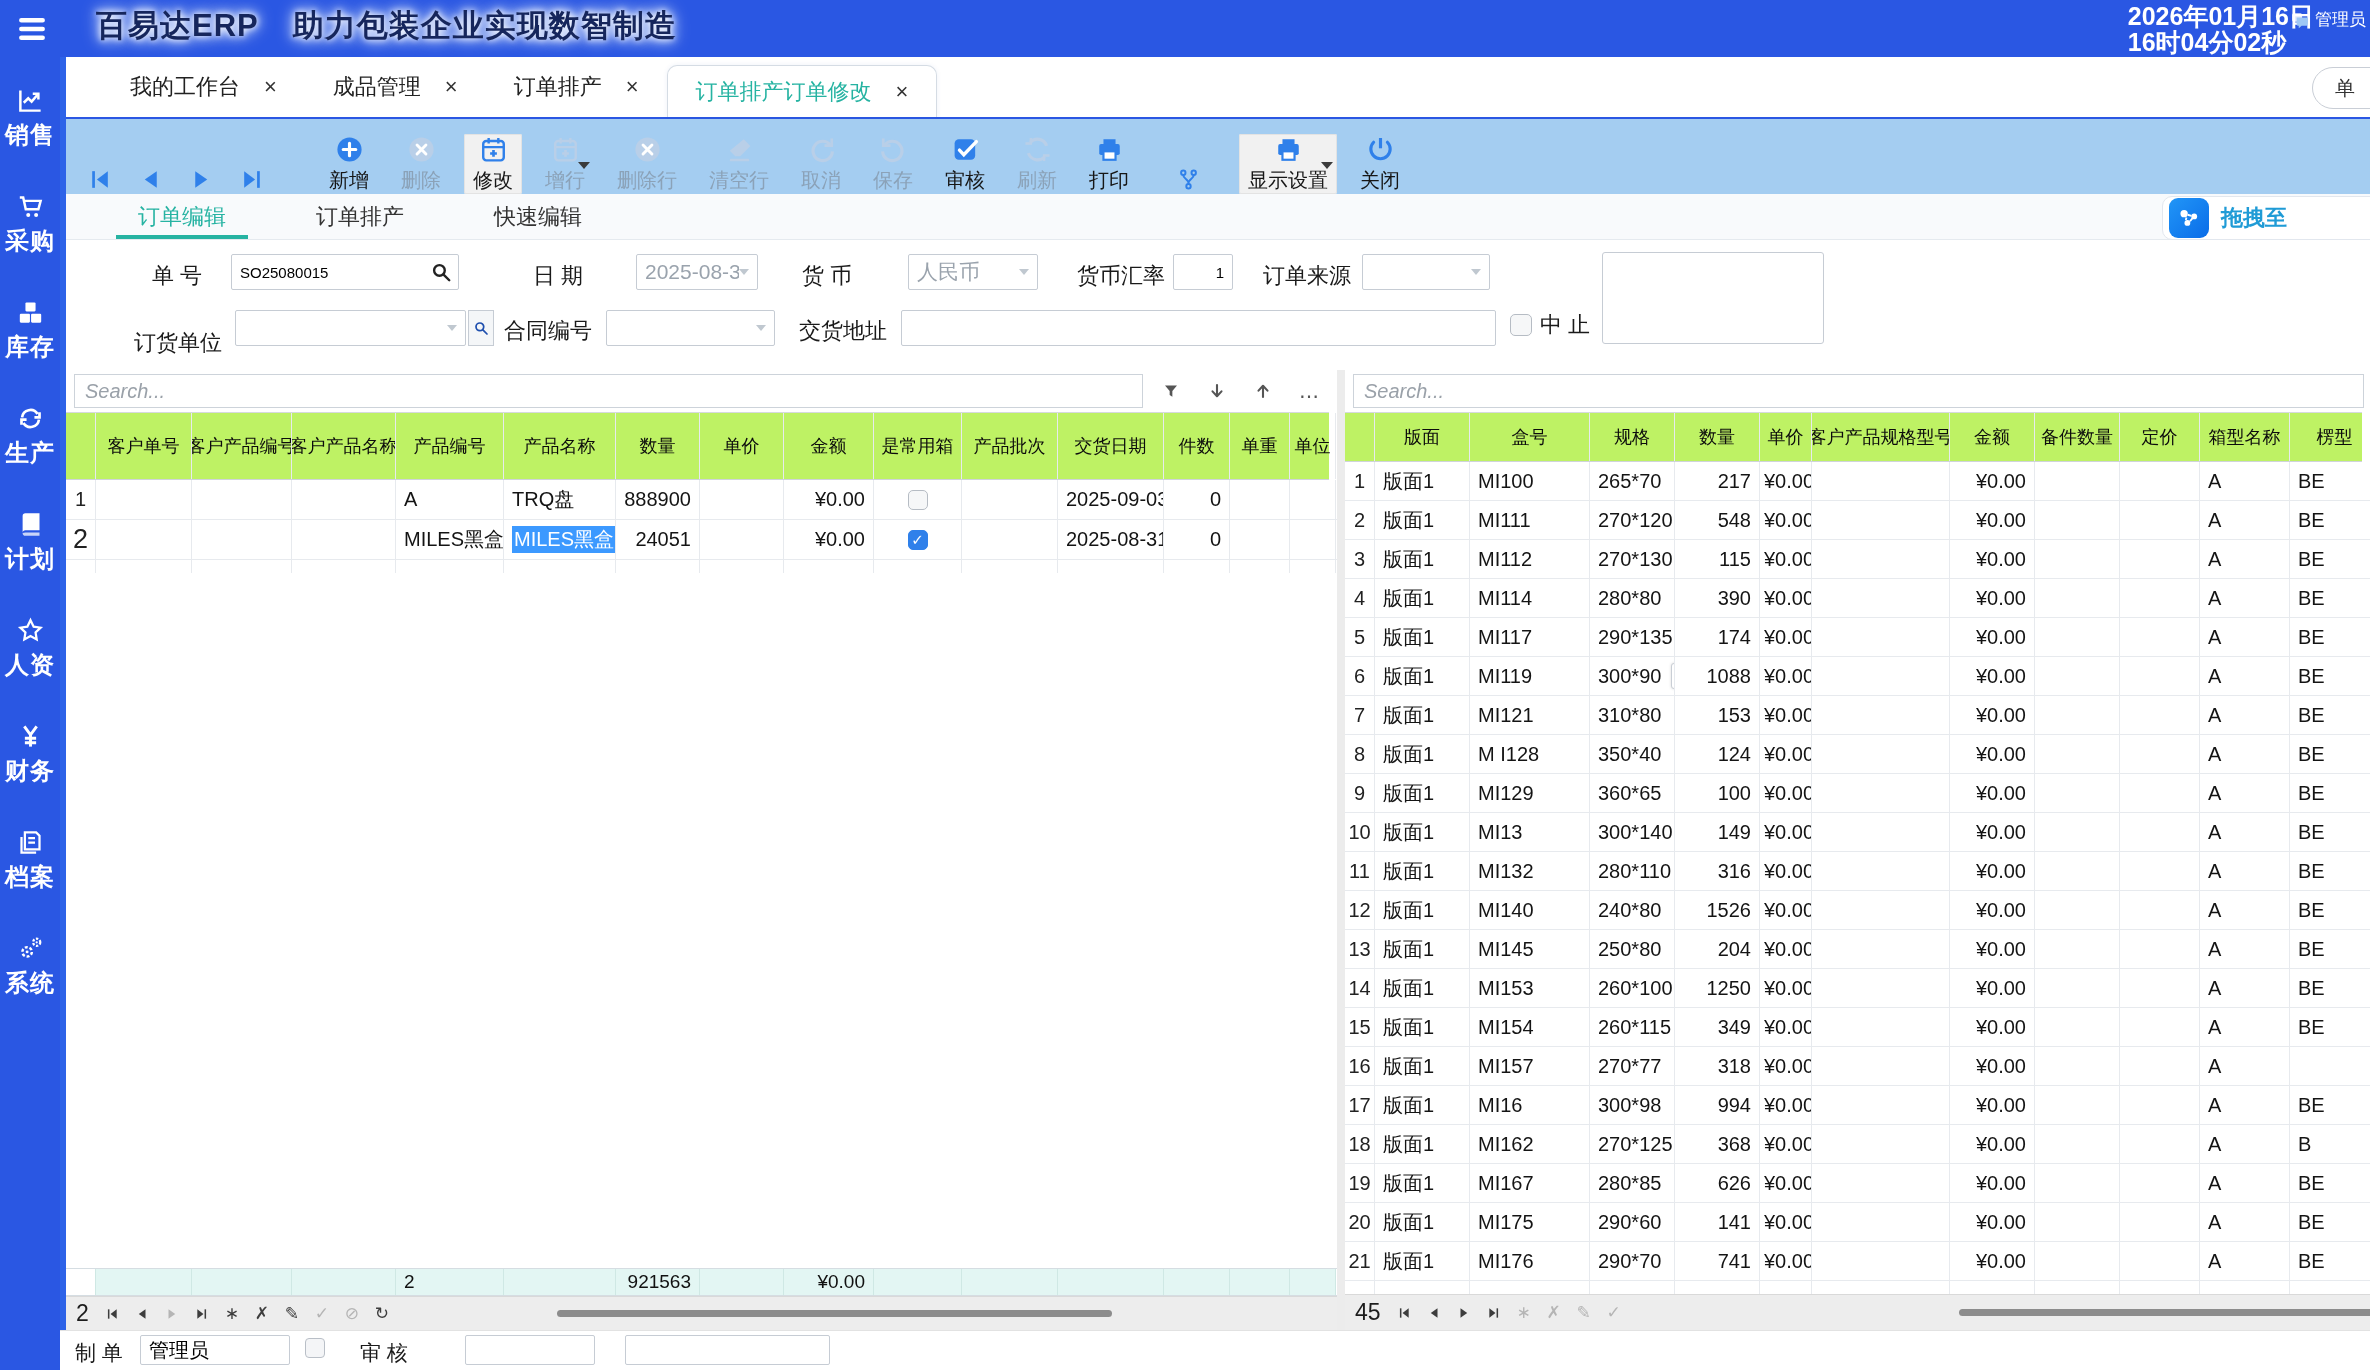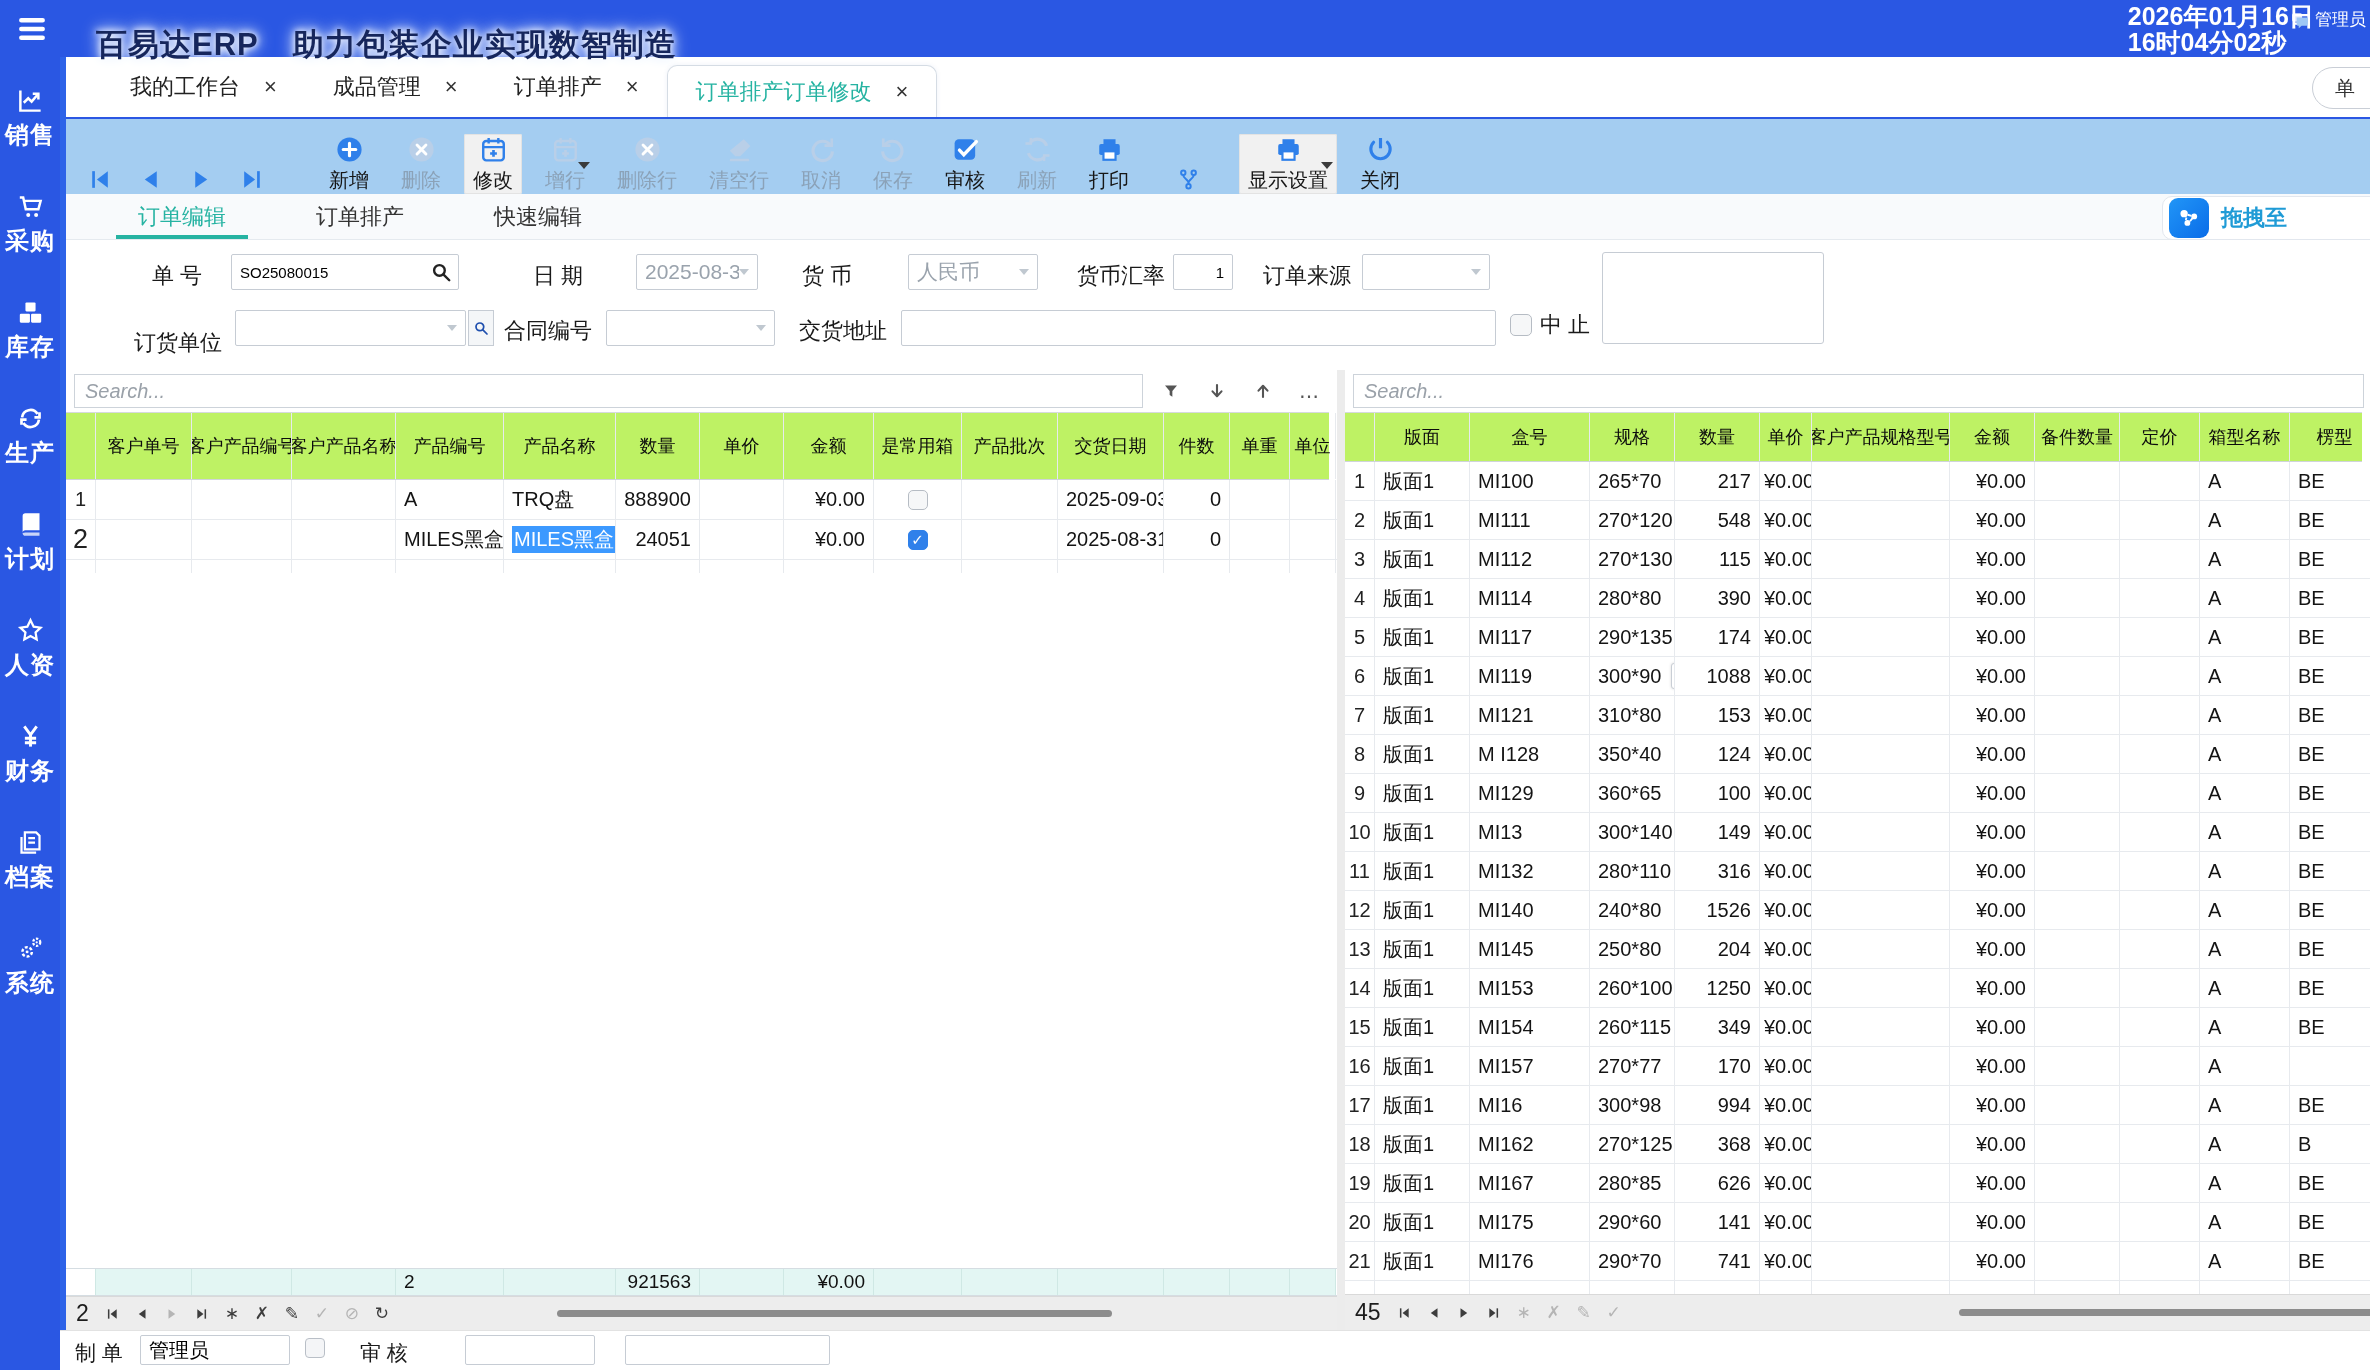--- a/index.html
+++ b/index.html
@@ -9,21 +9,21 @@
   *{margin:0;padding:0;box-sizing:border-box}
   body{font-family:"Liberation Sans","DejaVu Sans",sans-serif;background:#fff}
   .screen{position:relative;width:2370px;height:1370px;overflow:hidden;background:#fff}
   svg{display:block}
   .glyph{font-family:"DejaVu Sans",sans-serif;line-height:1}
 
   
   .top{position:absolute;left:0;top:0;right:0;height:57px;background:var(--blue);z-index:20}
   .hamburger{position:absolute;left:16px;top:13px;width:32px;height:32px;color:#fff;cursor:pointer}
   .hamburger svg{width:32px;height:32px}
-  .brand{position:absolute;left:96px;top:24px;font-size:31px;font-weight:700;color:#16265c;
+  .brand{position:absolute;left:96px;top:5px;font-size:31px;font-weight:700;color:#16265c;
     text-shadow:0 0 6px #fff,0 0 12px #dcebff,0 0 18px #fff;letter-spacing:1px;white-space:nowrap}
   .brand .slogan{margin-left:34px}
   .clock{position:absolute;right:56px;top:3px;color:#fff;font-weight:700;font-size:25px;line-height:26px;white-space:nowrap}
   .user{position:absolute;right:4px;top:8px;color:#fff;font-size:17px;display:flex;align-items:center;gap:5px}
   .user svg{width:20px;height:20px}
 
   
   .sidebar{position:absolute;left:0;top:57px;width:60px;bottom:0;background:var(--blue);z-index:15;padding-top:16px}
   .side-item{height:106px;display:flex;flex-direction:column;align-items:center;padding-top:14px;gap:5px;color:#fff;cursor:pointer}
   .side-item svg{width:27px;height:27px}
@@ -1098,21 +1098,21 @@
               </div>
 
               <div class="grow rcols">
                 <div class="gcell rownum">16</div>
                 <div class="gcell">版面1</div>
                 <div class="gcell">MI157</div>
                 <div class="gcell">
                   <span>270*77</span>
 
                 </div>
-                <div class="gcell tr">170</div>
+                <div class="gcell tr">318</div>
                 <div class="gcell">¥0.00</div>
                 <div class="gcell"></div>
                 <div class="gcell tr">¥0.00</div>
                 <div class="gcell"></div>
                 <div class="gcell"></div>
                 <div class="gcell">A</div>
                 <div class="gcell"></div>
               </div>
 
               <div class="grow rcols">

